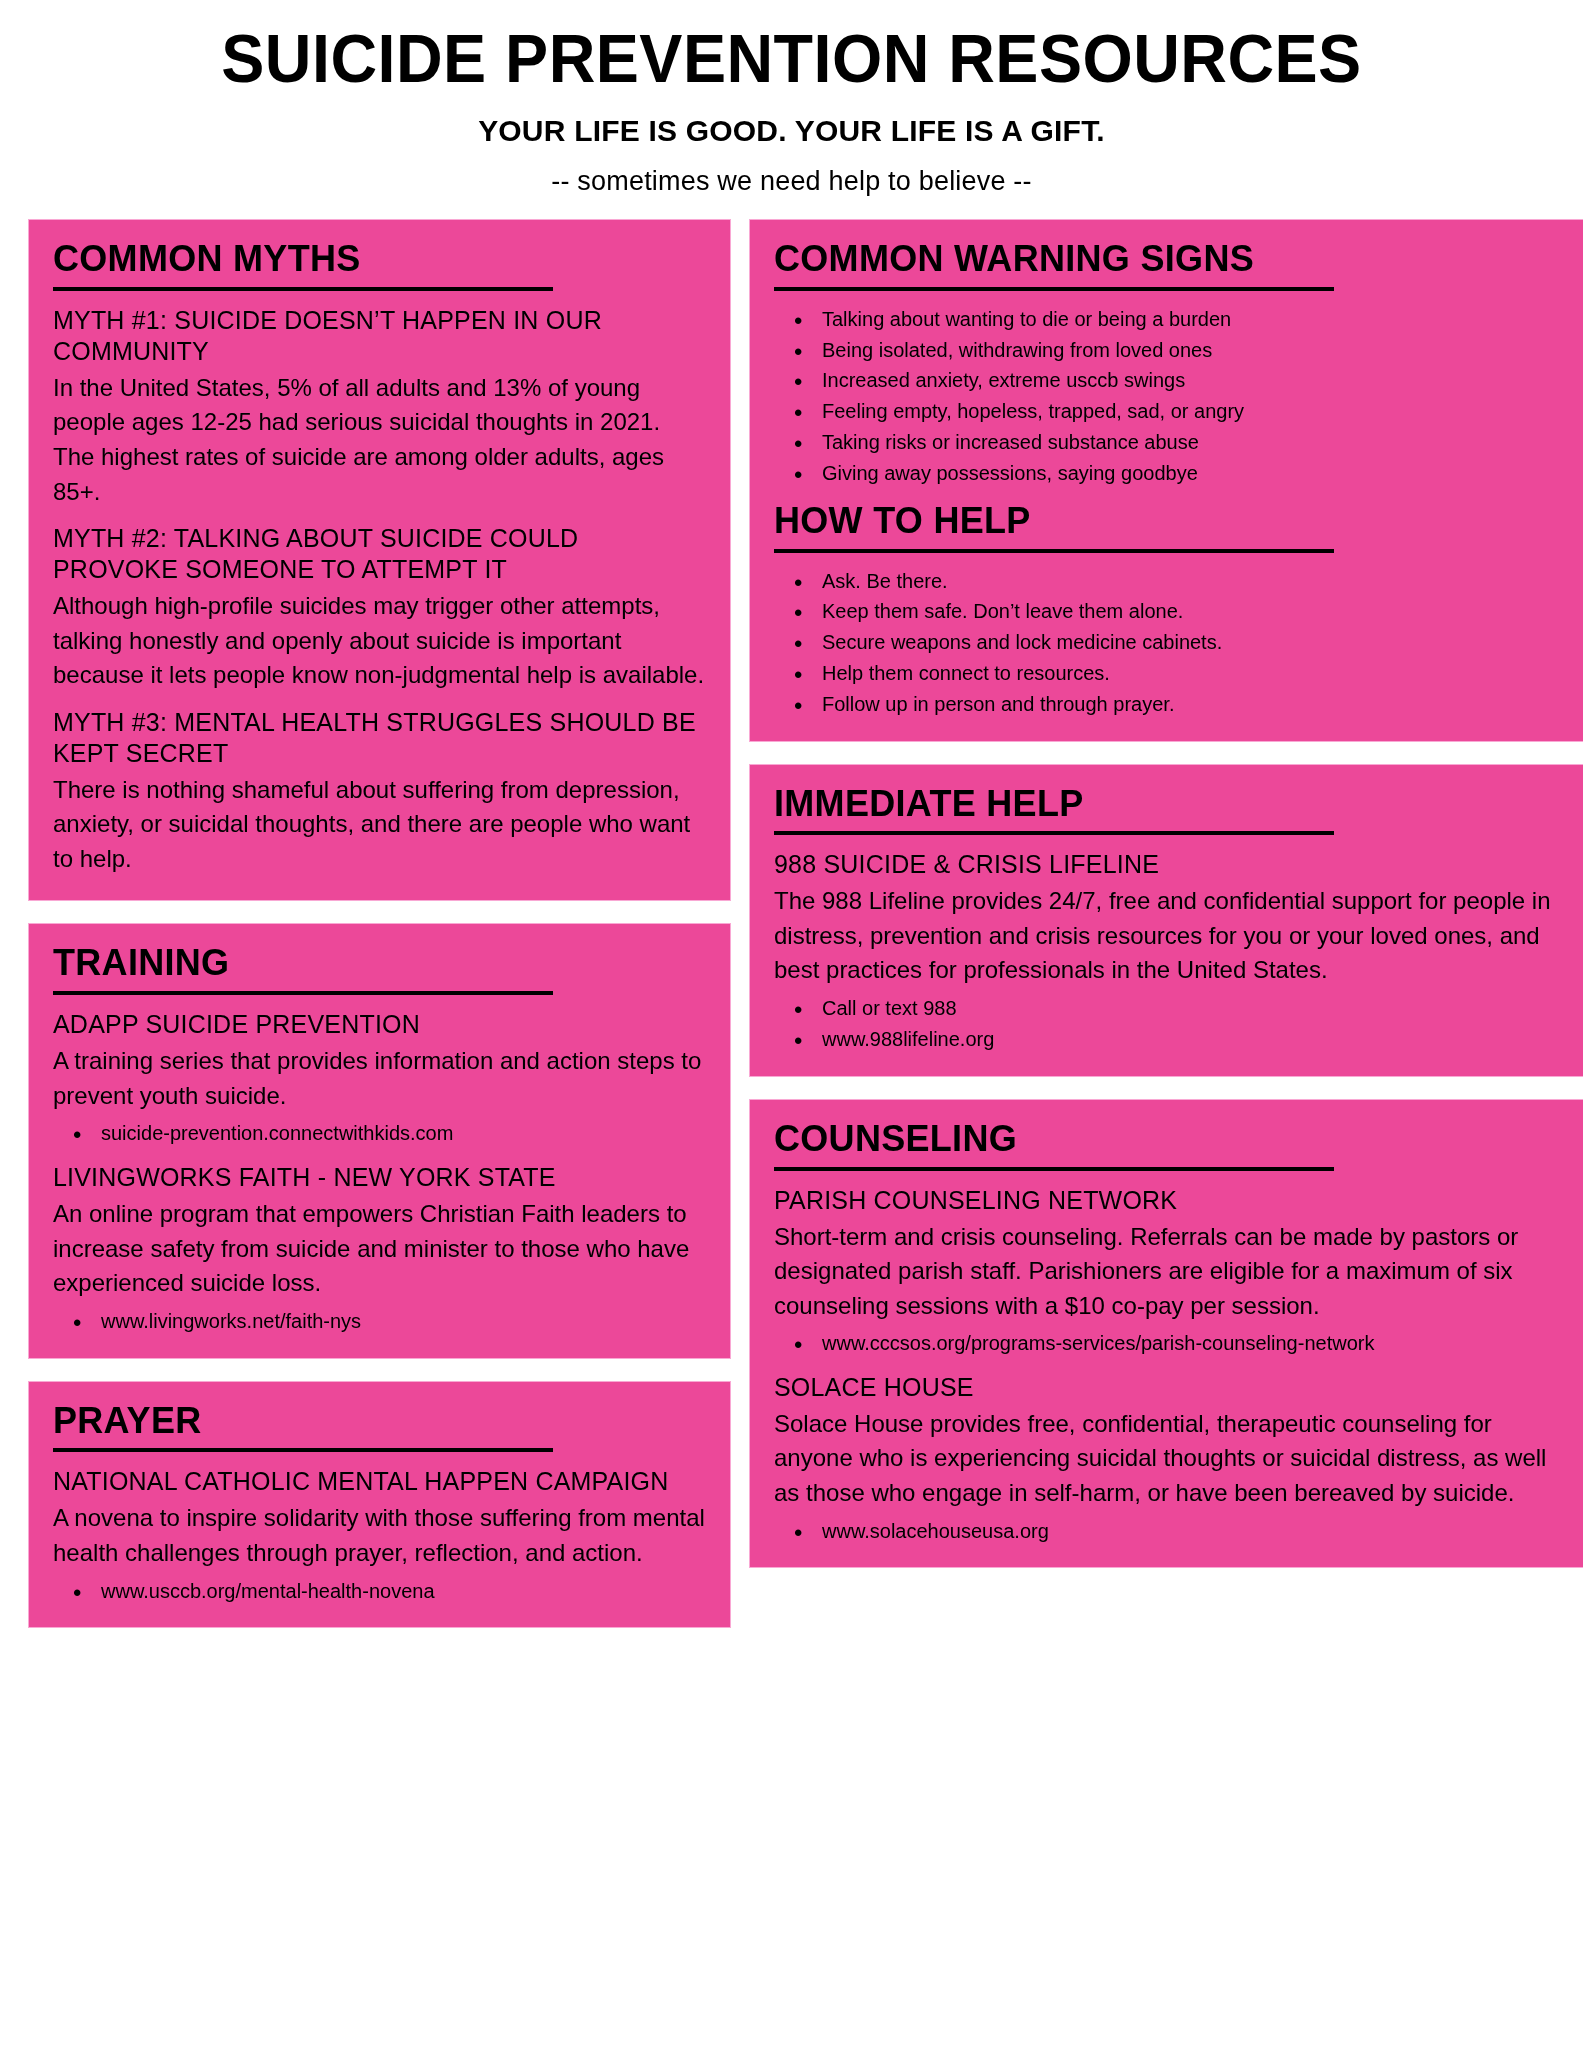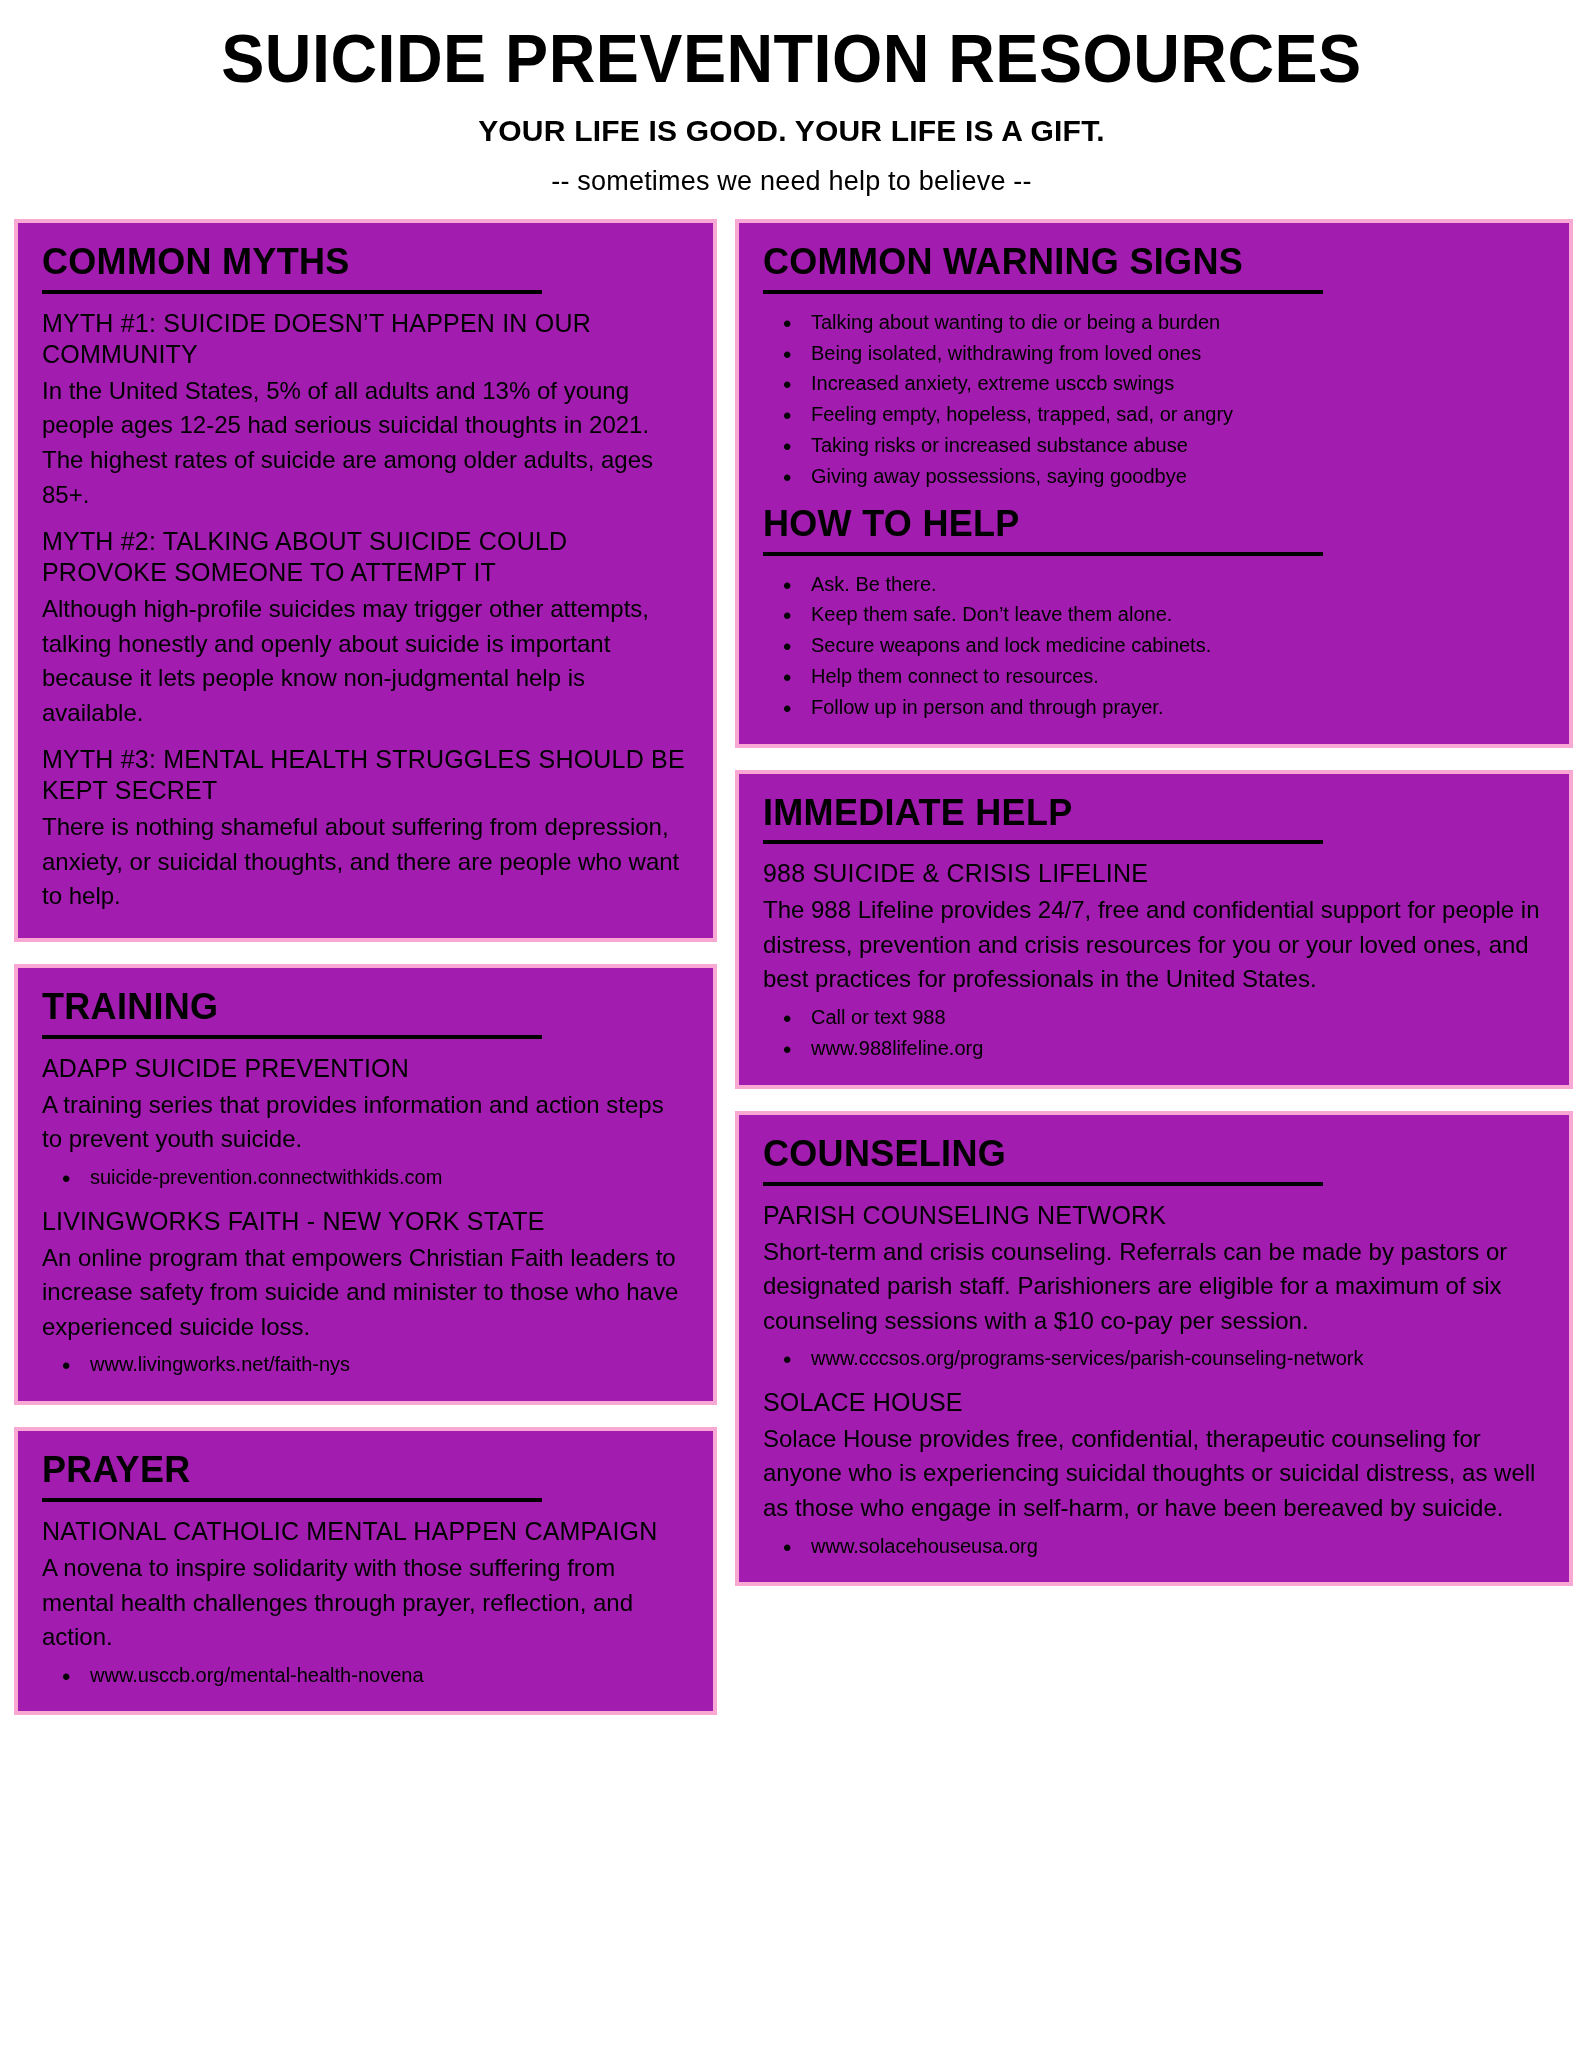--- a/index.html
+++ b/index.html
@@ -12,21 +12,21 @@
     height: 2048px;
     font-family: "Liberation Sans", sans-serif;
     color: #000000;
     overflow: hidden;
   }
   .page {
     position: relative;
     width: 1583px;
     height: 2048px;
     box-sizing: border-box;
-    padding: 0 14px;
+    padding: 0 28px;
   }
 
   
   .header { text-align: center; padding-top: 24px; }
   .main-title {
     font-size: 68px;
     font-weight: 800;
     letter-spacing: 0.5px;
     line-height: 1.0;
     margin: 0 0 22px 0;
@@ -48,25 +48,25 @@
   
   .columns {
     display: flex;
     gap: 18px;
     align-items: flex-start;
   }
   .col-left  { width: 703px; flex: 0 0 703px; }
   .col-right { width: 838px; flex: 0 0 838px; }
 
   .card {
-    border: 4px solid #f9a8d4;
+    border: 1px solid #f9a8d4;
     box-sizing: border-box;
     padding: 16px 24px 18px 24px;
     margin-bottom: 22px;
-    background: #a21caf;
+    background: #ec4899;
   }
   .card:last-child { margin-bottom: 0; }
 
   .section-title {
     font-size: 36px;
     font-weight: 800;
     letter-spacing: 0.3px;
     line-height: 1.08;
     margin: 4px 0 8px 0;
   }

